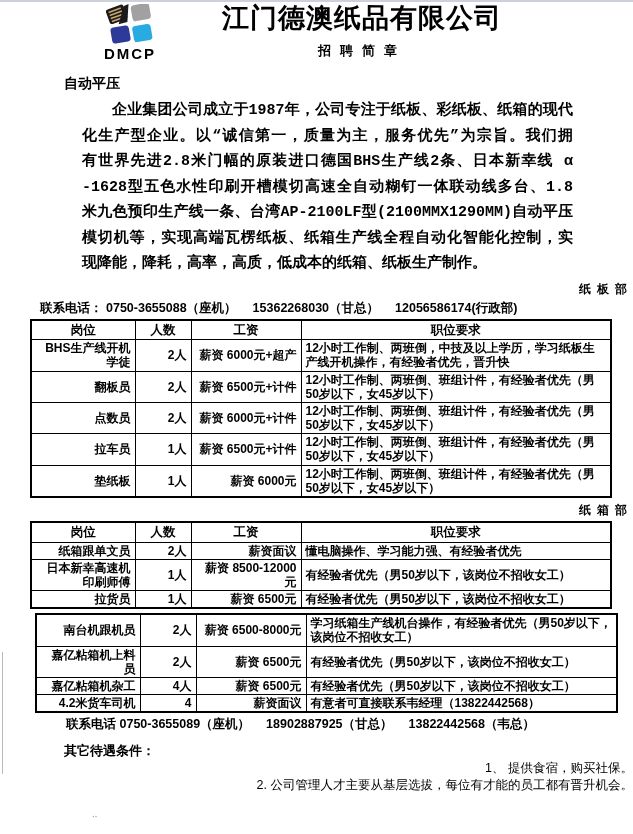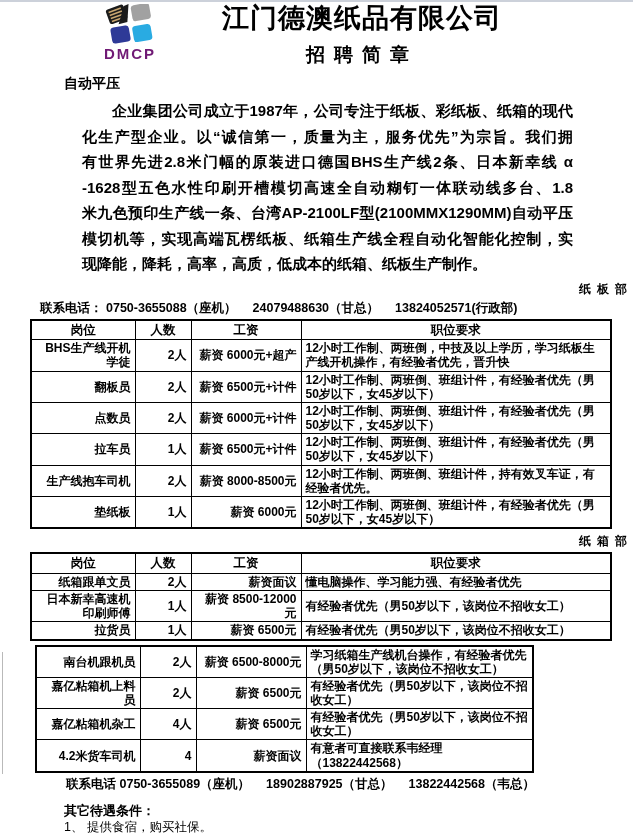--- a/index.html
+++ b/index.html
@@ -11,49 +11,49 @@
     overflow: hidden;
     font-family: "Liberation Sans", sans-serif;
     color: #000;
   }
   .top-edge { height:2px; background:#ccd1da; }
 
   
   .header { position: relative; height: 64px; }
   .logo { position:absolute; left:96px; top:2px; width:68px; text-align:center; }
   .logo svg { width:60px; height:42px; display:block; margin:0 auto; }
-  .logo-text { color:#701a75; font-size:15px; font-weight:bold; letter-spacing:2px; line-height:1.1; }
+  .logo-text { color:#000000; font-size:15px; font-weight:bold; letter-spacing:2px; line-height:1.1; }
   .titles { margin-left:178px; width:368px; text-align:center; }
   .company-title { font-size:27px; font-weight:bold; letter-spacing:1px; padding-top:2px; line-height:1.1; }
-  .doc-subtitle { font-size:19px; font-weight:bold; letter-spacing:9px; margin-top:8px; }
+  .doc-subtitle { font-size:13px; font-weight:bold; letter-spacing:9px; margin-top:8px; }
 
   
   .about-heading { margin:9px 0 0 64px; font-size:14px; font-weight:bold; }
   .about-para { margin:5px 60px 0 82px; font-size:15px; font-weight:bold; line-height:25.5px; }
-  .para-line { text-align: justify; text-align-last: justify; }
+  .para-line { text-align: justify; text-align-last: justify; font-family: Liberation Mono, monospace; }
   .para-line.first { text-indent: 2em; }
   .para-line.last { text-align-last: left; }
 
   
   .sec { text-align:right; font-size:12px; font-weight:bold; letter-spacing:6px; margin:4px 0 2px; }
   .contact { font-size:12.5px; font-weight:bold; margin:0 0 2px 40px; white-space:nowrap; }
   .contact.c2 { margin:3px 0 2px 66px; }
 
   
   table.jobs { border-collapse:collapse; margin-left:30px; width:582px; border:2px solid #000000; table-layout:fixed; }
-  table.jobs.t2b { margin-left:35px; width:499px; margin-top:4px; }
+  table.jobs.t2b { margin-left:35px; width:583px; margin-top:4px; }
   .jobs th, .jobs td { border:1px solid #000; font-weight:bold; padding:1px 4px; font-size:12px; line-height:1.18; vertical-align:middle; }
   .jobs th { font-size:12.5px; padding:2px; text-align:center; }
   .jobs td.c0, .jobs td.c1, .jobs td.c2 { text-align:right;margin-top:45px; }
   .jobs td.c3 { text-align:left; }
 
   
   .footer { margin:10px 0 0 64px; font-size:12.5px; line-height:15px; }
   .f-head { font-weight:bold; margin-top:4px; font-size:13px; }
-  .f-item { font-weight:normal; margin-top:2.5px; }
+  .f-item { font-weight:normal; margin-top:2.5px;text-align:right; }
 
   
   .left-artifact { position:absolute; left:2px; top:652px; width:1px; height:122px; background:#b9b9b9; }
   .dots-artifact { position:absolute; left:92px; top:806px; color:#9a9a9a; font-size:10px; letter-spacing:1px; }
 </style>
 </head>
 <body>
 
 <div class="page">
   <div class="top-edge"></div>
@@ -88,21 +88,21 @@
       <div class="para-line first">企业集团公司成立于1987年，公司专注于纸板、彩纸板、纸箱的现代</div>
       <div class="para-line">化生产型企业。以“诚信第一，质量为主，服务优先”为宗旨。我们拥</div>
       <div class="para-line">有世界先进2.8米门幅的原装进口德国BHS生产线2条、日本新幸线 α</div>
       <div class="para-line">-1628型五色水性印刷开槽模切高速全自动糊钉一体联动线多台、1.8</div>
       <div class="para-line">米九色预印生产线一条、台湾AP-2100LF型(2100MMX1290MM)自动平压</div>
       <div class="para-line">模切机等，实现高端瓦楞纸板、纸箱生产线全程自动化智能化控制，实</div>
       <div class="para-line last">现降能，降耗，高率，高质，低成本的纸箱、纸板生产制作。</div>
     </div>
 
   <div class="sec">纸板部</div>
-  <div class="contact">联系电话： 0750-3655088（座机）　 24079488630（甘总）　 13824052571(行政部)</div>
+  <div class="contact">联系电话： 0750-3655088（座机）　 15362268030（甘总）　 12056586174(行政部)</div>
 
   <table class="jobs t1">
     <colgroup>
         <col style="width:104px">
         <col style="width:56px">
         <col style="width:110px">
         <col>
       </colgroup>
     <thead>
       <tr>
@@ -131,26 +131,20 @@
           <td class="c2">薪资 6000元+计件</td>
           <td class="c3">12小时工作制、两班倒、班组计件，有经验者优先（男50岁以下，女45岁以下）</td>
         </tr>
         <tr>
           <td class="c0">拉车员</td>
           <td class="c1">1人</td>
           <td class="c2">薪资 6500元+计件</td>
           <td class="c3">12小时工作制、两班倒、班组计件，有经验者优先（男50岁以下，女45岁以下）</td>
         </tr>
         <tr>
-          <td class="c0">生产线抱车司机</td>
-          <td class="c1">2人</td>
-          <td class="c2">薪资 8000-8500元</td>
-          <td class="c3">12小时工作制、两班倒、班组计件，持有效叉车证，有经验者优先。</td>
-        </tr>
-        <tr>
           <td class="c0">垫纸板</td>
           <td class="c1">1人</td>
           <td class="c2">薪资 6000元</td>
           <td class="c3">12小时工作制、两班倒、班组计件，有经验者优先（男50岁以下，女45岁以下）</td>
         </tr>
       </tbody>
   </table>
 
   <div class="sec">纸箱部</div>
 

